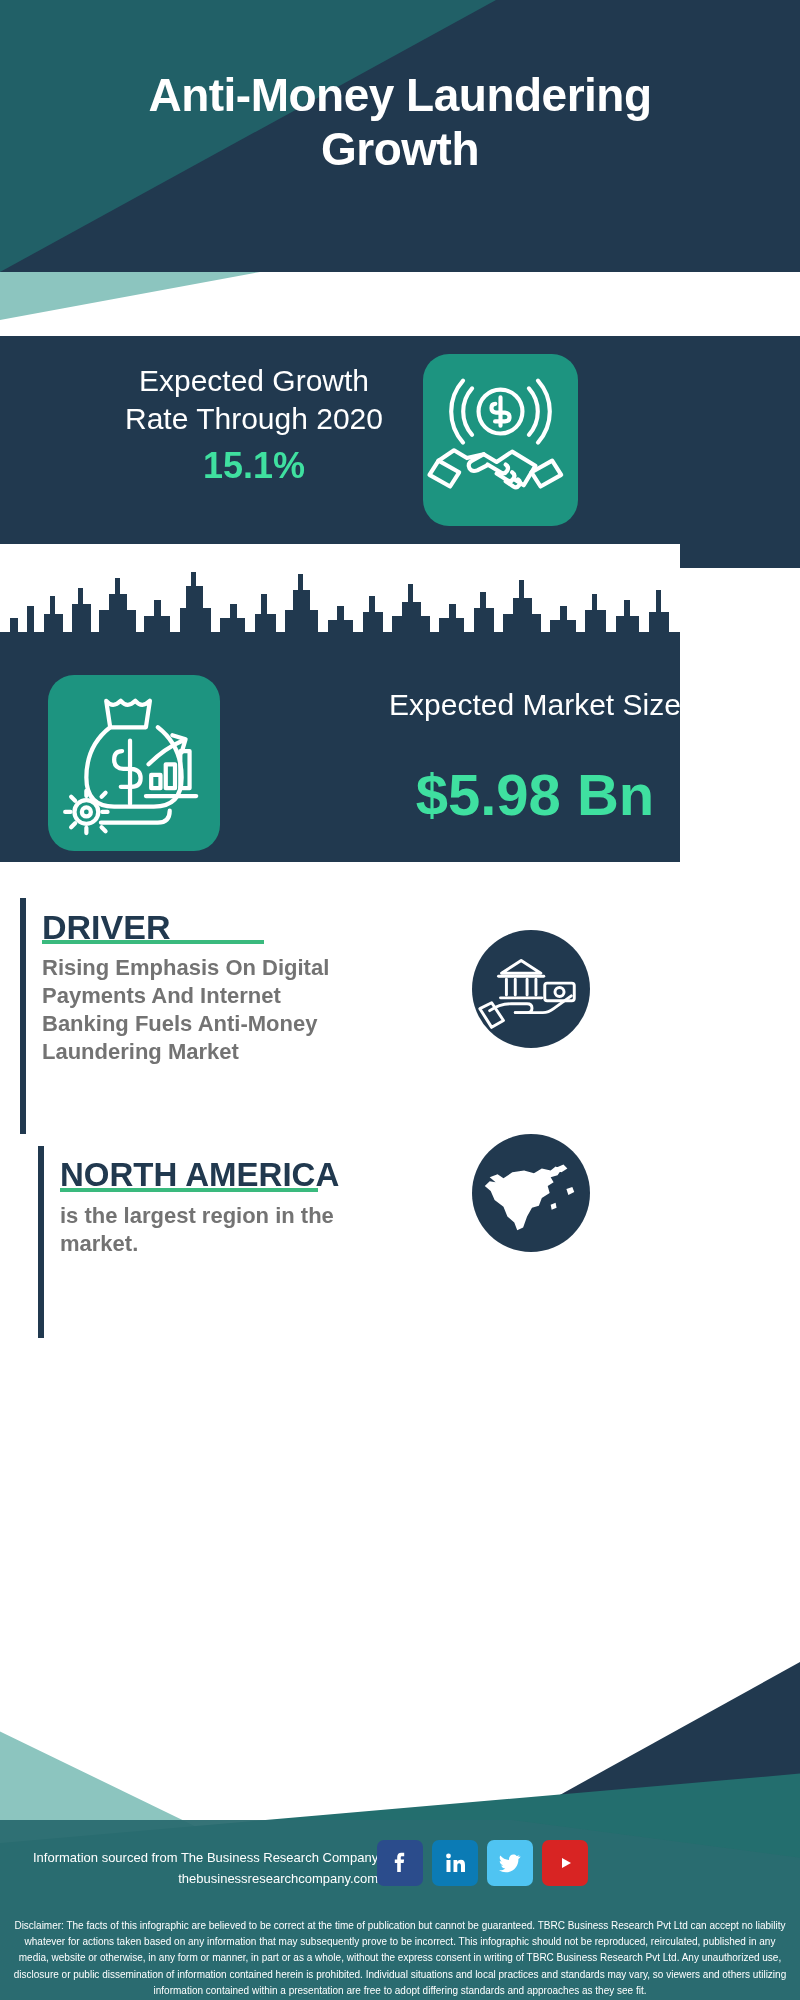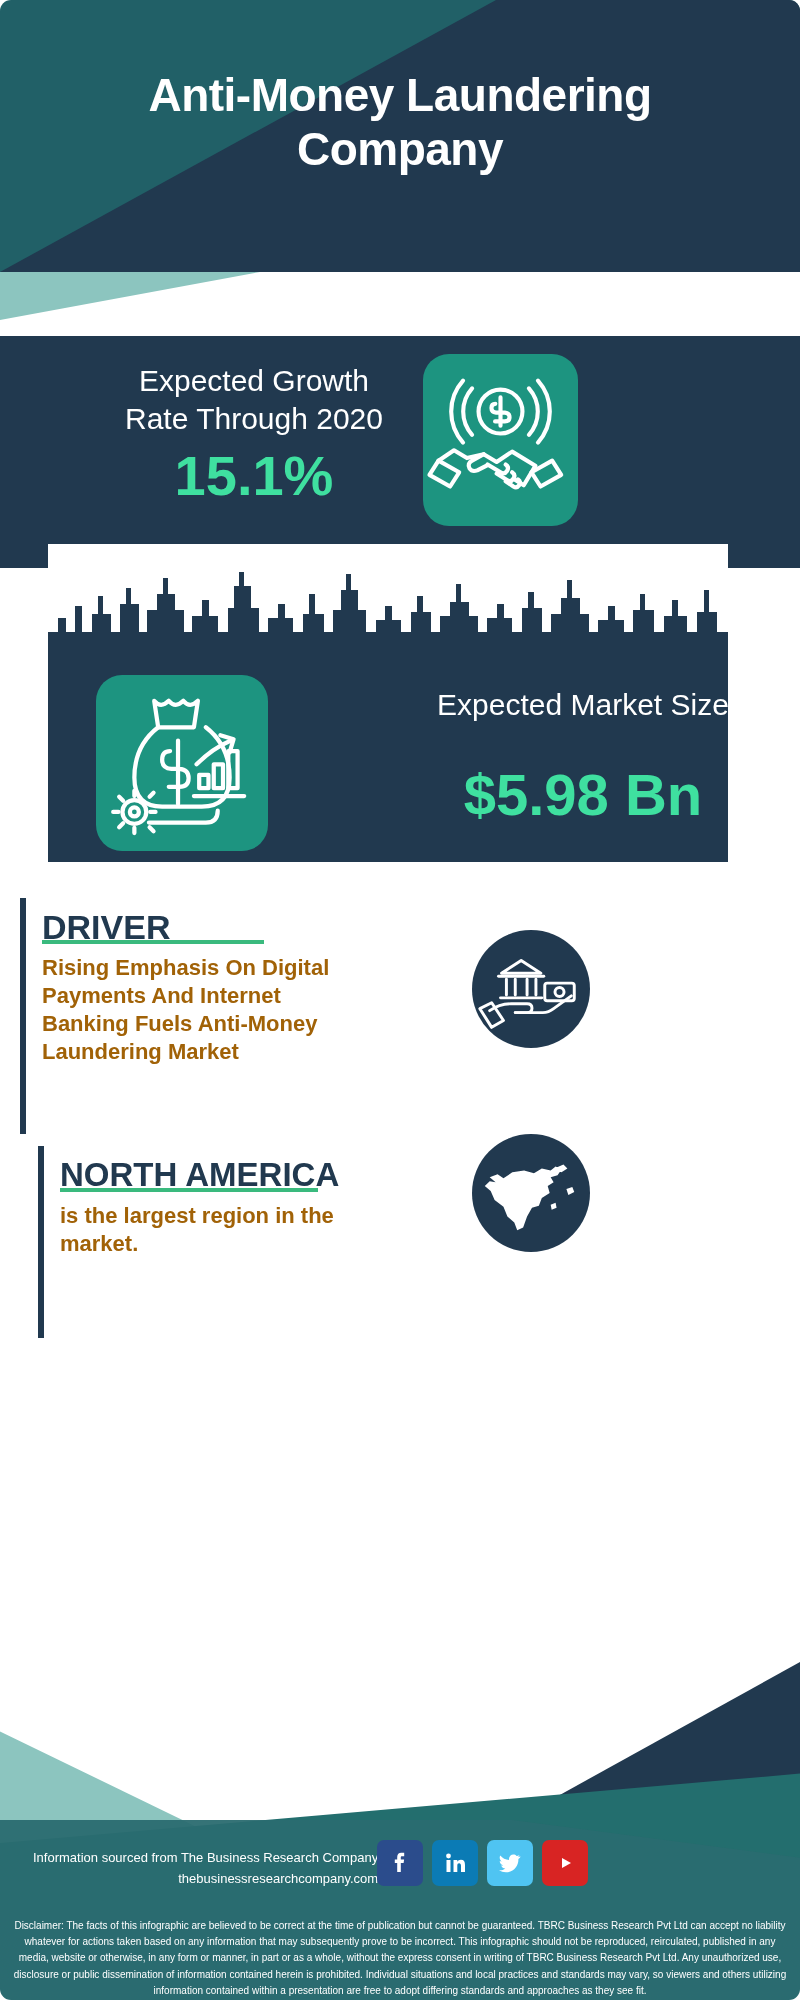--- a/index.html
+++ b/index.html
@@ -10,21 +10,20 @@
   body {
     font-family: "Liberation Sans", sans-serif;
     -webkit-font-smoothing: antialiased;
   }
   #infographic {
     position: relative;
     width: 800px;
     height: 2000px;
     overflow: hidden;
     background: #ffffff;
-    border-radius: 11px;
   }
 
   
   .header-wrap {
     position: absolute;
     left: 0; top: 0;
     width: 800px;
     height: 272px;
     overflow: hidden;
     background: #216067;
@@ -79,42 +78,41 @@
     color: #ffffff;
     font-size: 30px;
     line-height: 1.26;
   }
   .growth-value {
     position: absolute;
     left: 24px; top: 112px;
     width: 460px;
     text-align: center;
     color: #3fe0a0;
-    font-size: 56px;
+    font-size: 36px;
     font-weight: bold;
     line-height: 1;
   }
   .icon-tile {
     position: absolute;
     background: #1d9480;
     border-radius: 26px;
   }
   .tile-growth {
     left: 423px; top: 18px;
     width: 155px; height: 172px;
   }
 
   
   .skyline-sec {
     position: absolute;
     left: 0; top: 544px;
     width: 680px; height: 318px;
     background: #21394f;
     overflow: hidden;
-    margin-left: 48px;
   }
   .skyline-white {
     position: absolute;
     left: 0; top: 0;
     width: 800px; height: 110px;
     background: #ffffff;
   }
   .skyline-svg {
     position: absolute;
     left: 0; top: 0;
@@ -174,21 +172,21 @@
     position: absolute;
     left: 22px;
     height: 4px;
     background: #3aba7e;
   }
   .block-driver .blk-rule { top: 42px; width: 222px; }
   .block-region .blk-rule { top: 42px; width: 258px; }
   .blk-body {
     position: absolute;
     left: 22px;
-    color: #a16207;
+    color: #737373;
     font-size: 22px;
     font-weight: bold;
     line-height: 1.28;
     width: 330px;
   }
   .block-driver .blk-body { top: 56px; }
   .block-region .blk-body { top: 56px; font-weight: bold; }
 
   .circle-icon {
     position: absolute;
@@ -279,21 +277,21 @@
 </style>
 </head>
 <body>
 
 <div id="infographic">
 
   <div class="header-wrap">
     <div class="header-diag"></div>
     <div class="header-title">
       <div>Anti-Money Laundering</div>
-      <div>Company</div>
+      <div>Growth</div>
     </div>
   </div>
 
   <div class="teal-band">
     <div class="teal-tri"></div>
   </div>
 
   <div class="growth-sec">
     <div class="growth-label">
       <div>Expected Growth</div>

